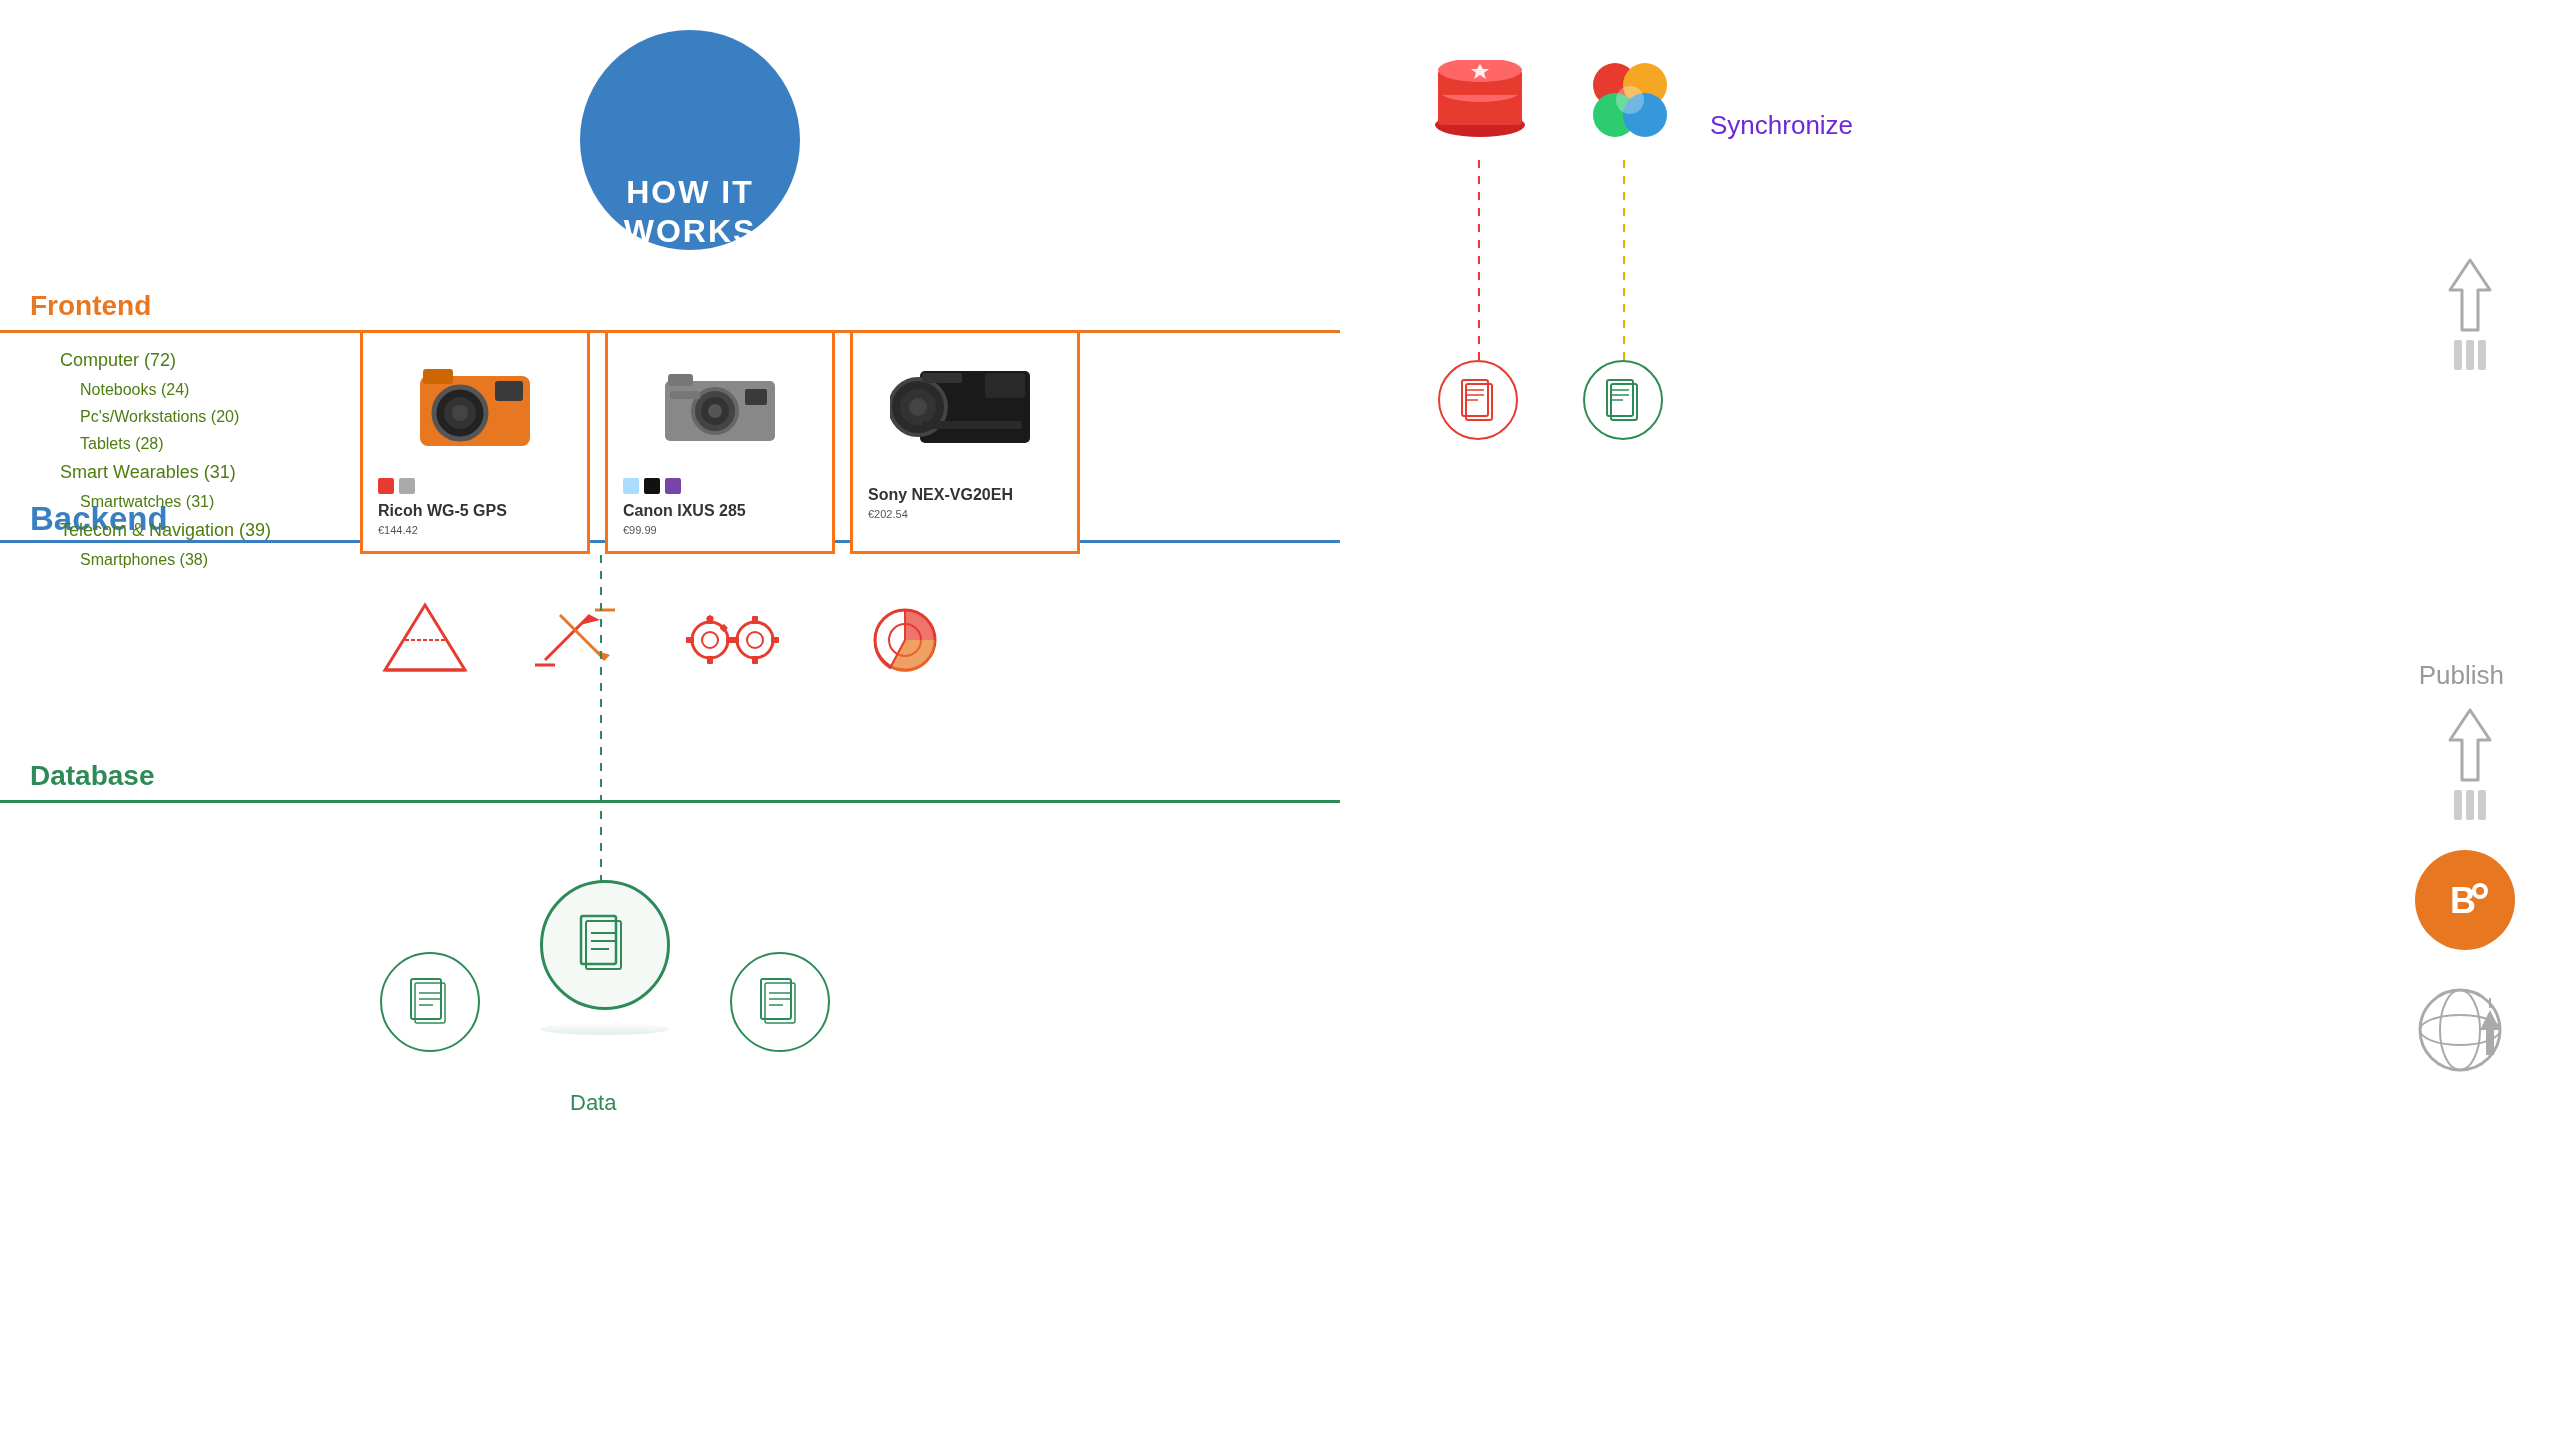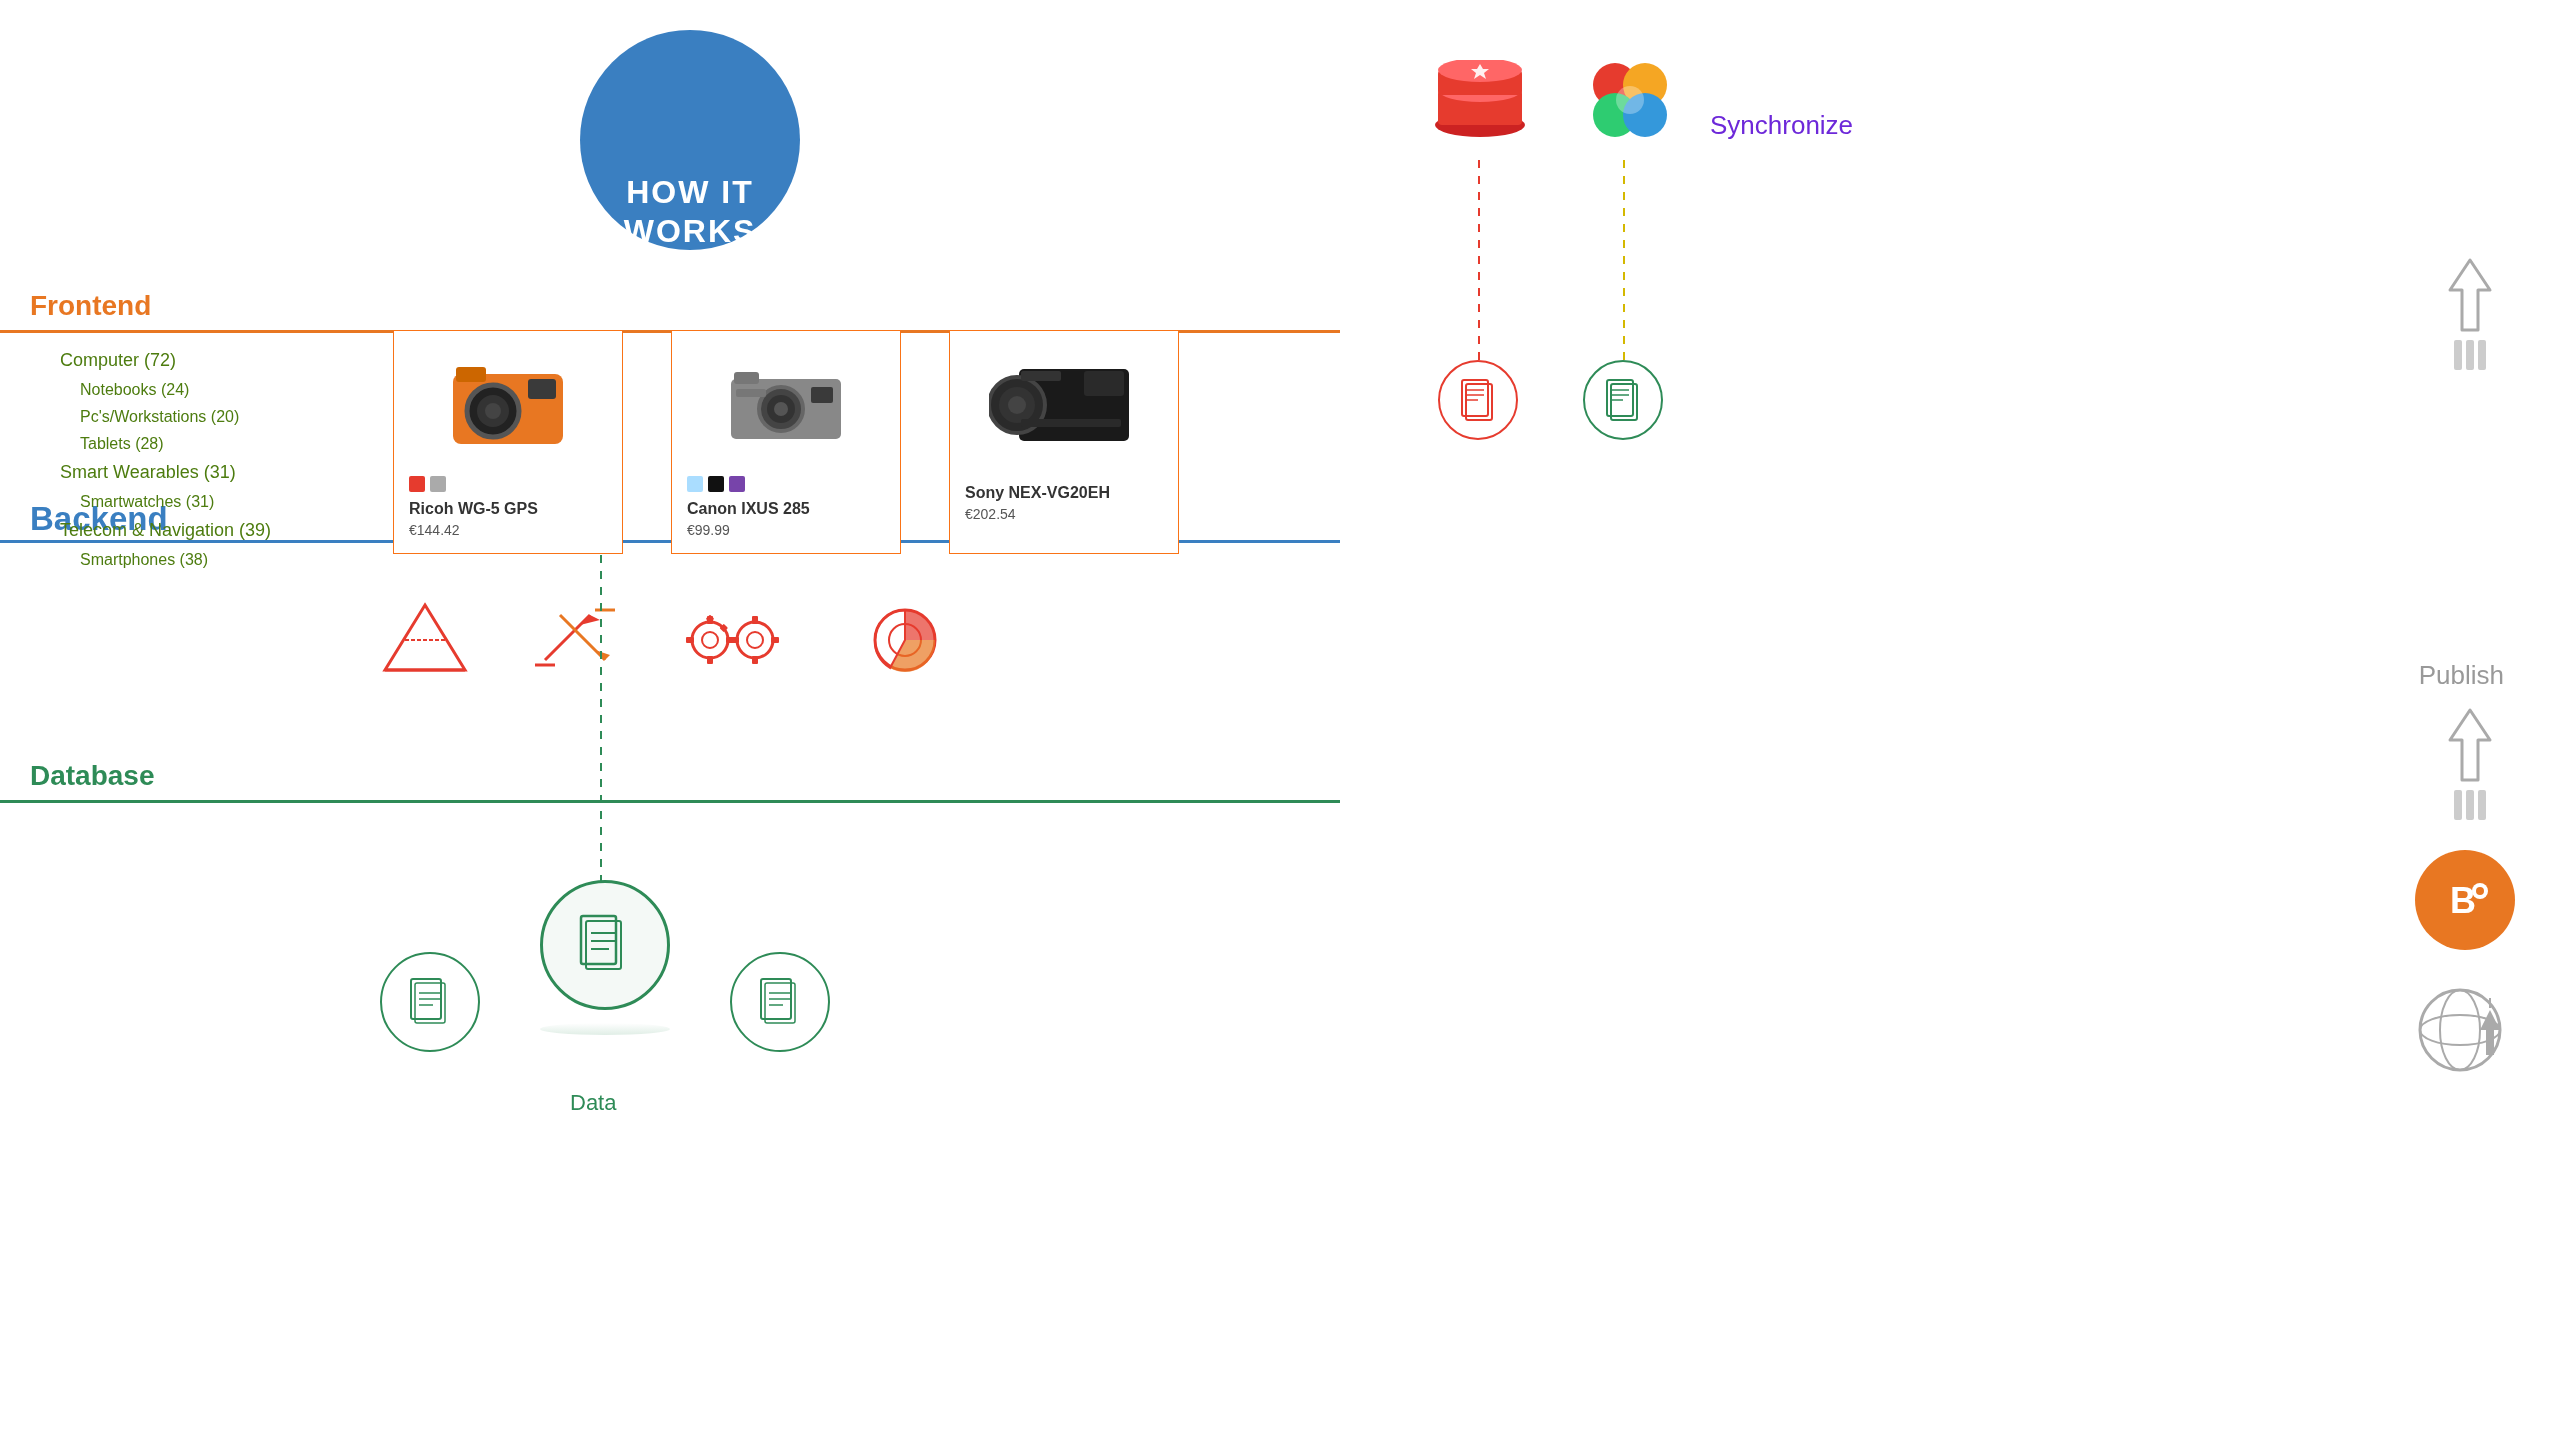--- a/index.html
+++ b/index.html
@@ -115,24 +115,23 @@
       position: absolute;
       top: 330px;
       left: 360px;
       display: flex;
       gap: 15px;
     }
 
     .product-card {
       width: 230px;
       background: #fff;
-      border: 1px solid #f97316;
+      border: 3px solid #f97316;
       padding: 15px;
       position: relative;
-      margin-left: 33px;
     }
 
     .product-image {
       width: 100%;
       height: 120px;
       display: flex;
       align-items: center;
       justify-content: center;
       margin-bottom: 10px;
     }
@@ -150,21 +149,21 @@
     }
 
     .product-name {
       font-size: 16px;
       font-weight: bold;
       color: #333;
       margin-bottom: 4px;
     }
 
     .product-price {
-      font-size: 14px;
+      font-size: 11px;
       color: #555;
     }
 
     
     .dashed-line-red {
       position: absolute;
       top: 160px;
       left: 1478px;
       width: 2px;
       height: 200px;

